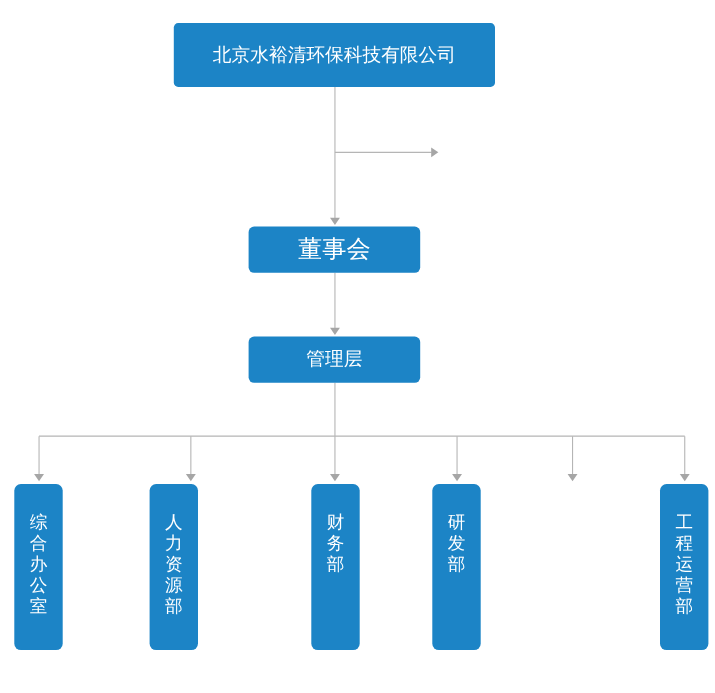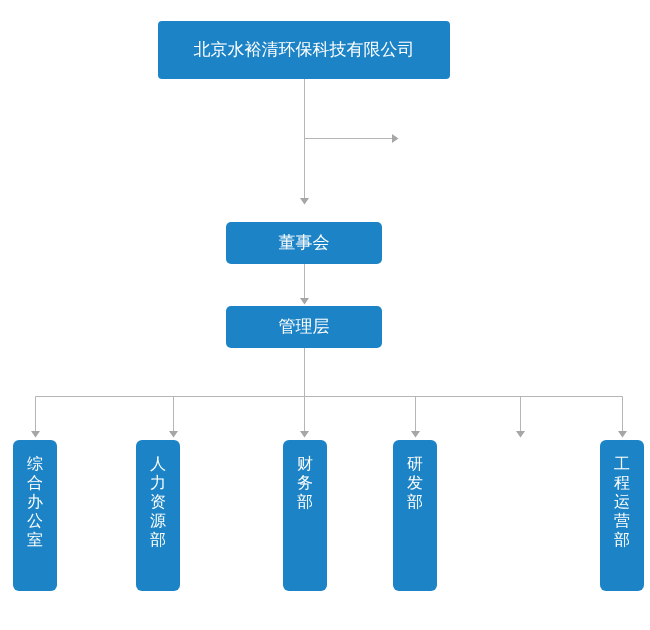--- a/index.html
+++ b/index.html
@@ -44,39 +44,38 @@
   .node-supervisory {
     left: 400px; top: 118px;
     width: 156px; height: 39px;
     line-height: 39px;
     font-size: 17px;
   }
   .node-directors {
     left: 226px; top: 206px;
     width: 156px; height: 42px;
     line-height: 42px;
-    font-size: 17px;
-    margin-top: 16px;
+    font-size: 22px;
   }
   .node-management {
     left: 226px; top: 306px;
     width: 156px; height: 42px;
     line-height: 42px;
     font-size: 17px;
   }
   .node-dept {
     top: 440px;
     width: 44px; height: 151px;
     border-radius: 6px;
     font-size: 16px;
     padding-top: 14px;
   }
   .node-dept .vtext {
     width: 16px;
-    margin: 0 auto;
+    margin: 12px auto;
     line-height: 19px;
     word-break: break-all;
     text-align: center;
   }
   .dept-1 { left: 13px; }
   .dept-2 { left: 136px; }
   .dept-3 { left: 283px; }
   .dept-4 { left: 393px; }
   .dept-5 { left: 498px; }
   .dept-6 { left: 600px; }

